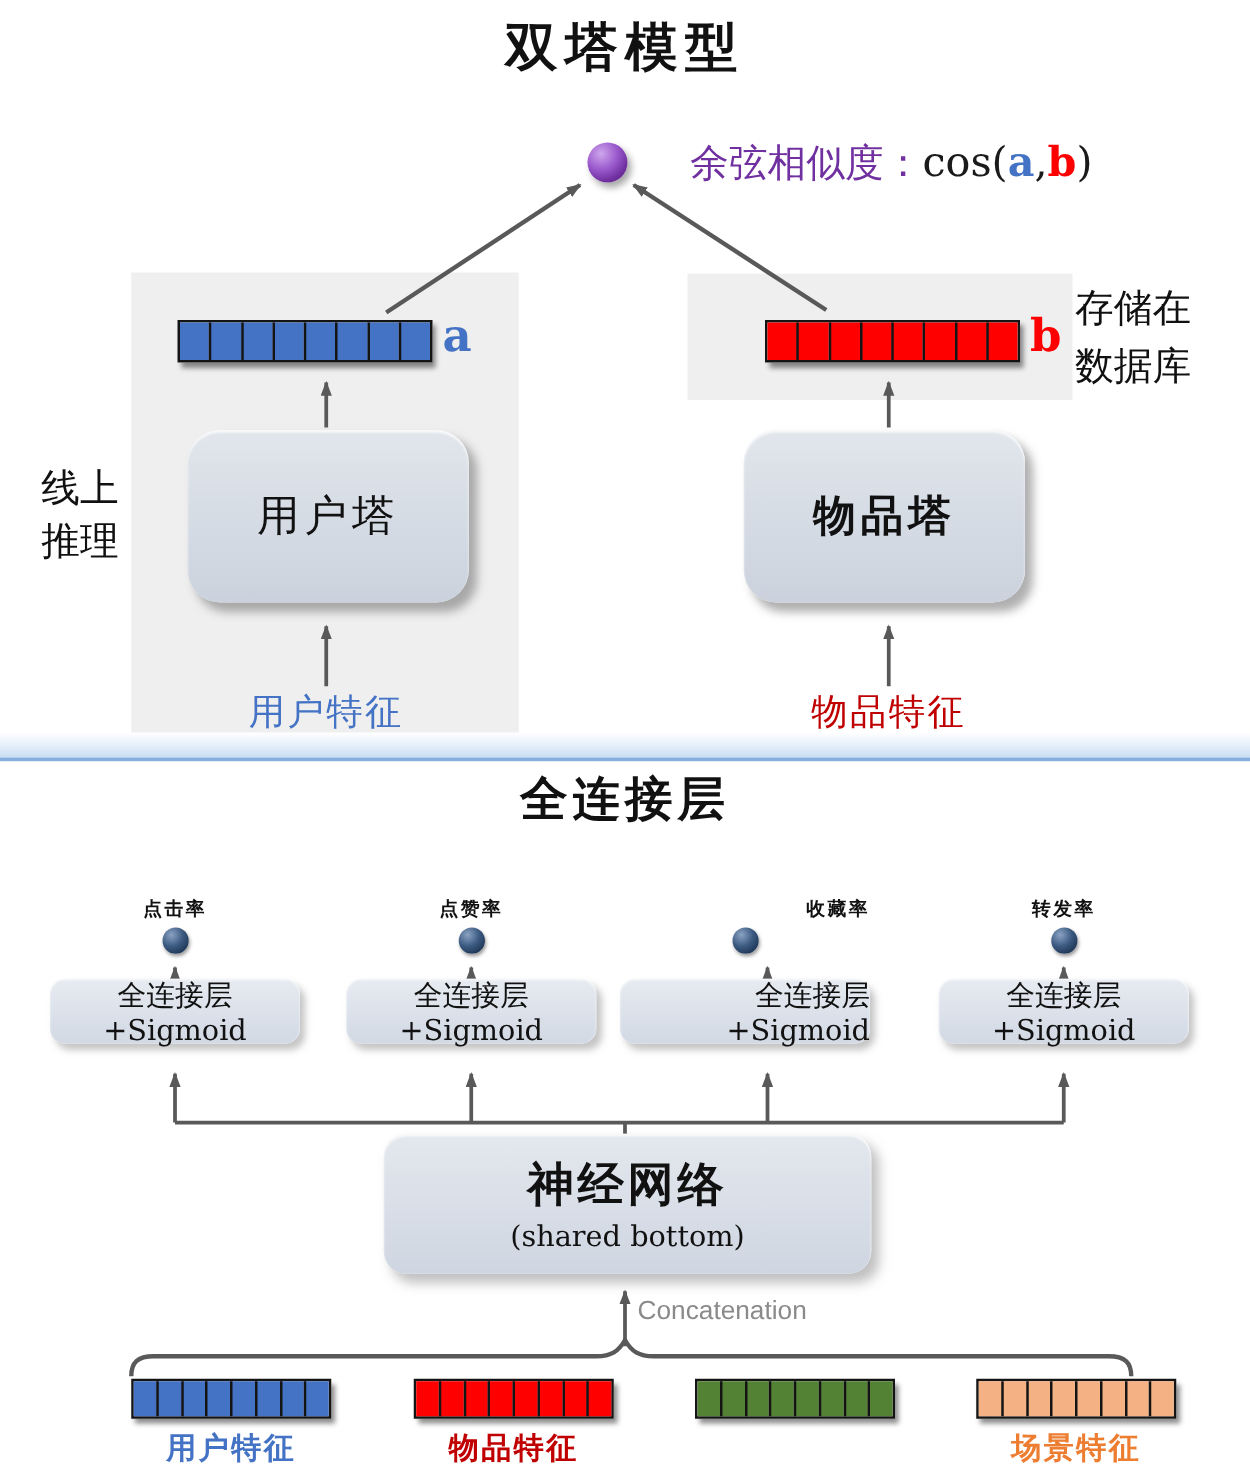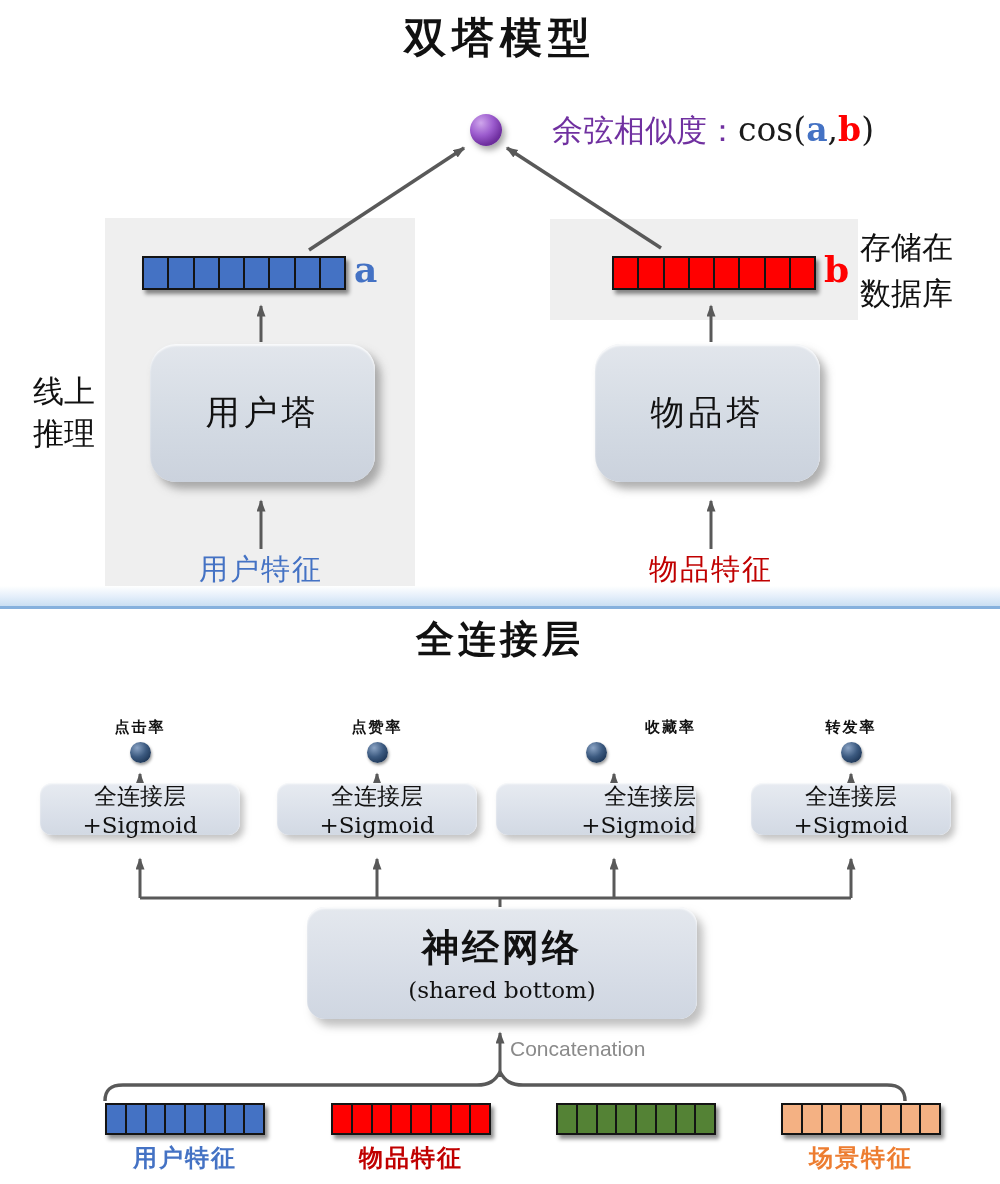--- a/index.html
+++ b/index.html
@@ -34,21 +34,21 @@
   .vec-b-label{left:824px;top:248px;}
 
   .feat-vec{top:1103px;width:160px;height:32px;}
 
   
   .tower{width:225px;height:138px;border-radius:26px;
     background:linear-gradient(180deg,#e2e6ec 0%,#d3dae3 60%,#cbd2dd 100%);
     box-shadow:6px 7px 8px rgba(110,110,110,0.55), inset 0 2px 2px rgba(255,255,255,0.8);
     display:flex;align-items:center;justify-content:center;font-size:34px;letter-spacing:4px;}
   .tower-user{left:150px;top:344px;}
-  .tower-item{left:595px;top:344px;}
+  .tower-item{left:595px;top:344px;font-weight:bold;}
 
   
   .sphere{border-radius:50%;}
   .sphere-purple{left:470px;top:114px;width:32px;height:32px;
     background:radial-gradient(circle at 34% 28%, #cfa6ec 0%, #9c5cce 40%, #7030A0 70%, #571c82 100%);
     box-shadow:3px 4px 6px rgba(0,0,0,0.35);}
   .sphere-navy{width:21px;height:21px;margin:0 auto;
     background:radial-gradient(circle at 34% 28%, #8aa3c4 0%, #3c5a80 45%, #223b5c 75%, #14243a 100%);
     box-shadow:1px 2px 3px rgba(0,0,0,0.4);}
 

